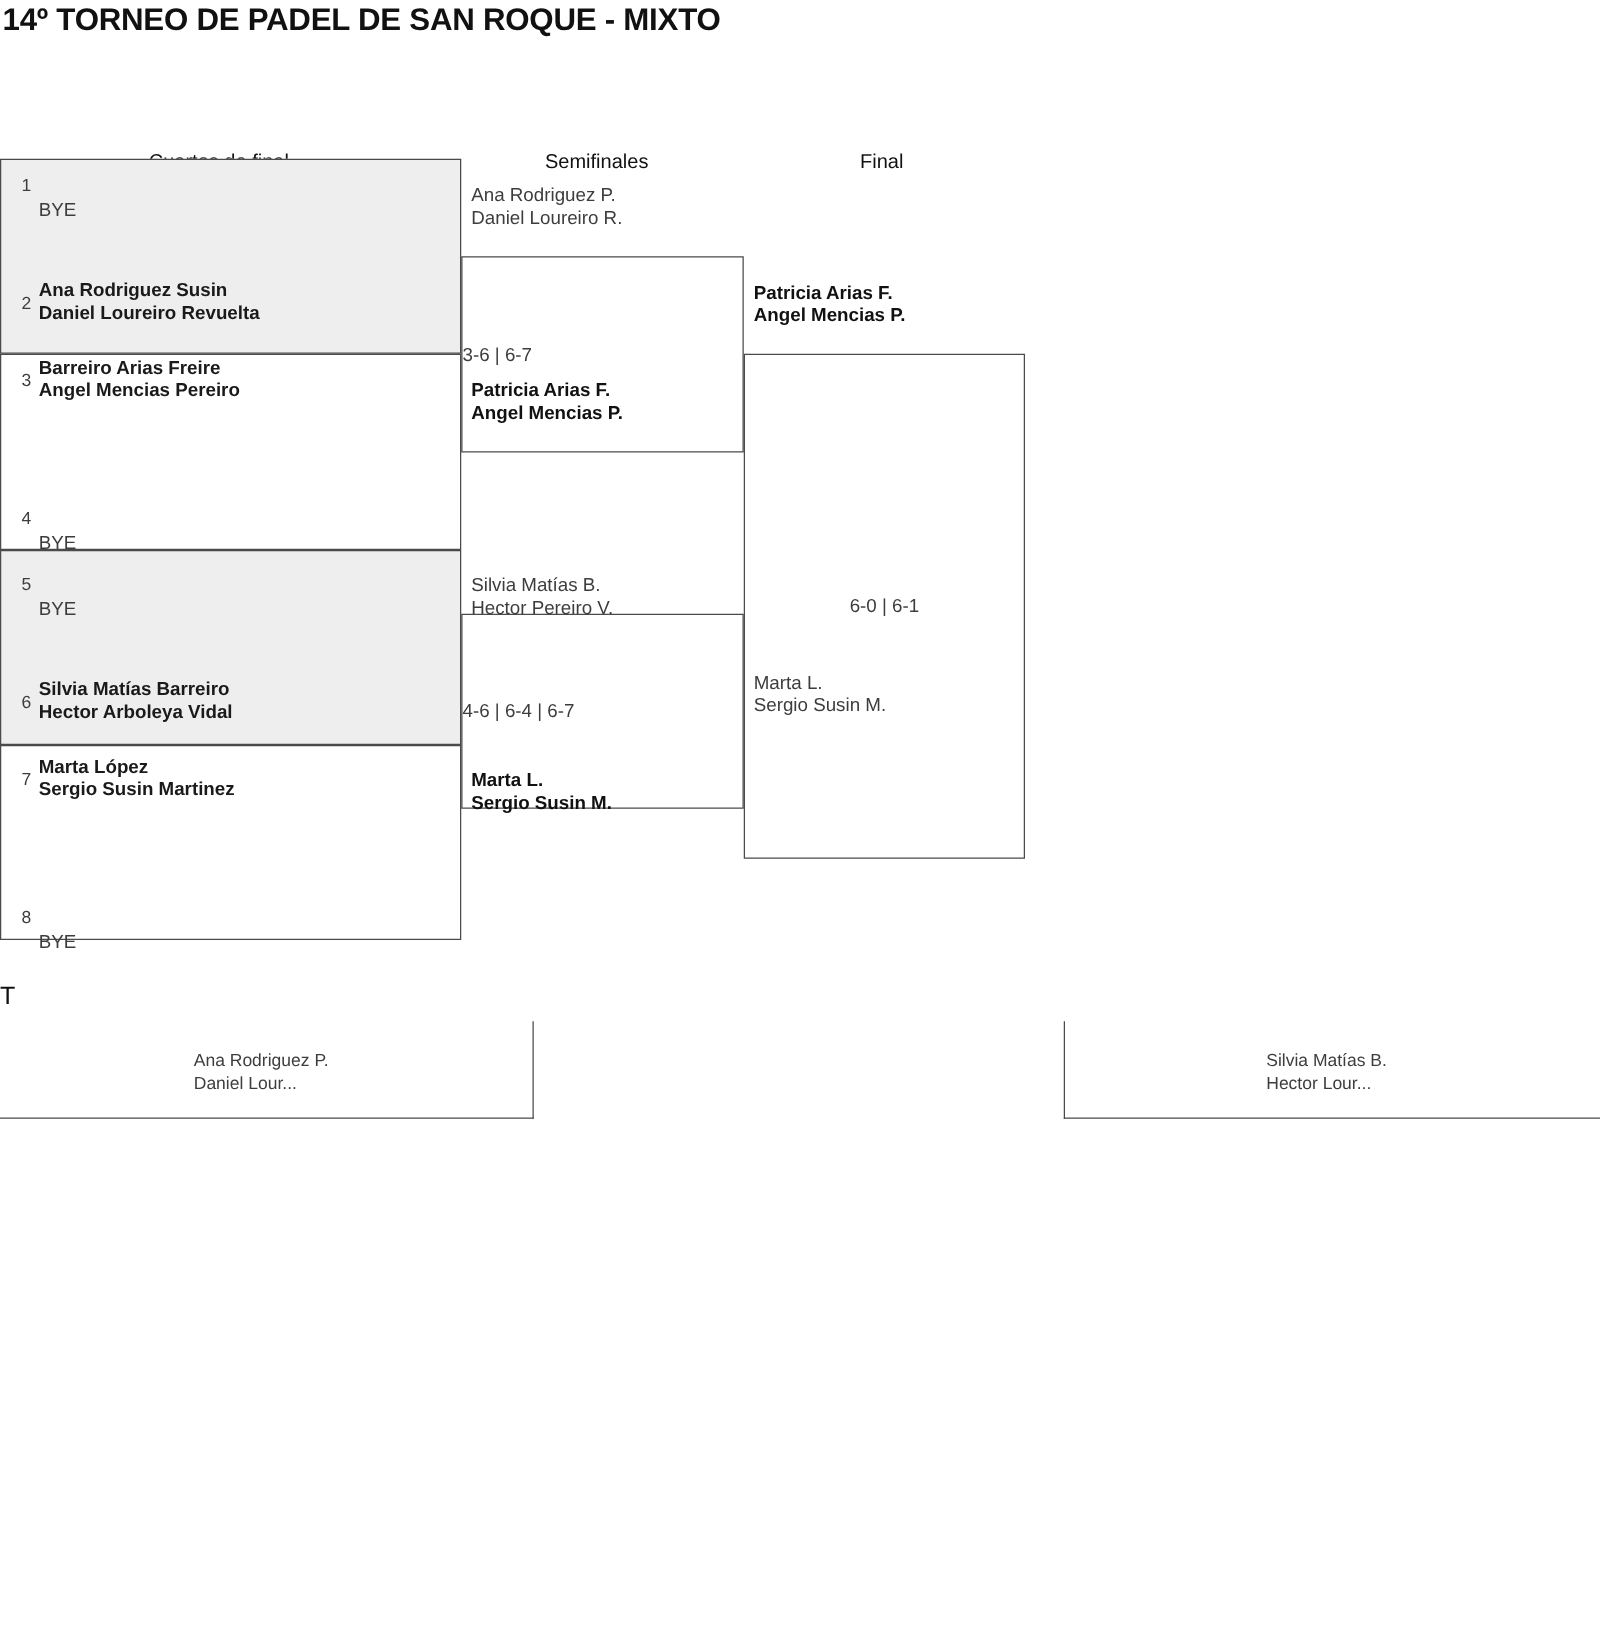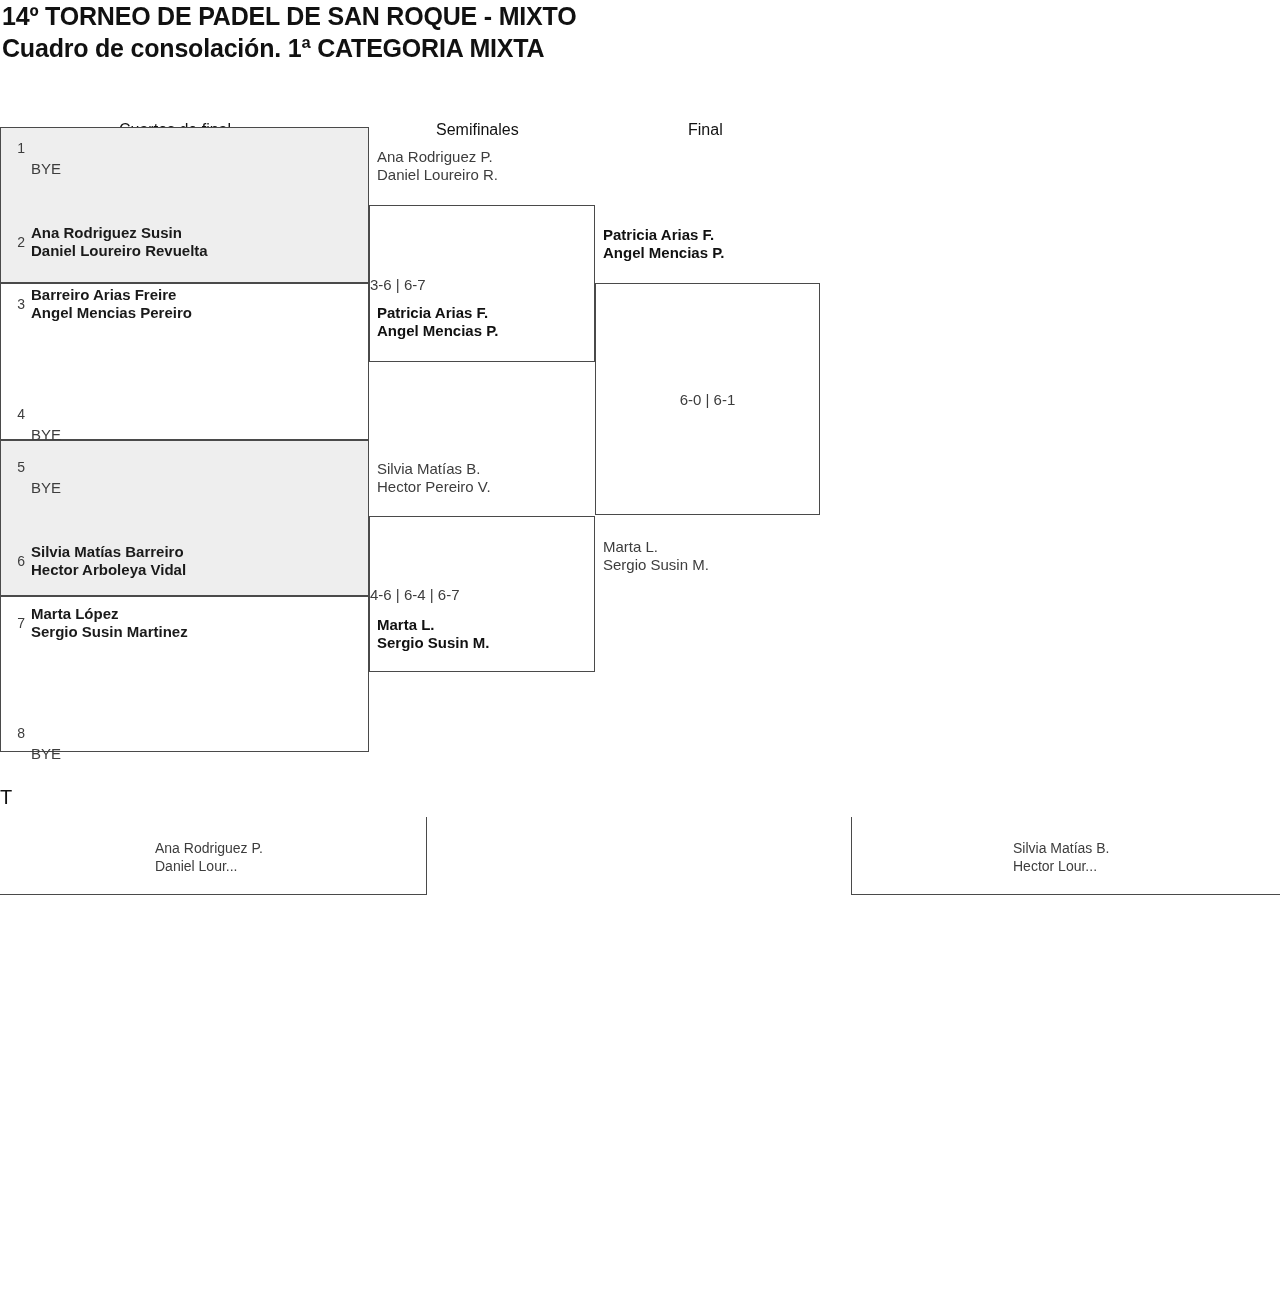--- a/index.html
+++ b/index.html
@@ -116,36 +116,36 @@
 
   
   .sf-box {
     position: absolute;
     left: 369px;
     width: 226px;
     border: 1px solid #4a4a4a;
     box-sizing: border-box;
   }
   #sf-box-1 { top: 205px; height: 157px; }
-  #sf-box-2 { top: 516px; height: 156px; }
+  #sf-box-2 { top: 491px; height: 156px; }
 
   .sf-score {
     position: absolute;
     left: 0; right: 0;
     top: 50%;
     transform: translateY(-50%);
     font-size: 15px;
     color: #3d3d3d;
   }
 
   
   #final-box {
     position: absolute;
     left: 595px; top: 283px;
-    width: 225px; height: 232px;
+    width: 225px; height: 404px;
     border: 1px solid #4a4a4a;
     box-sizing: border-box;
   }
   #final-score {
     position: absolute;
     left: 0; right: 0;
     top: 50%;
     transform: translateY(-50%);
     text-align: center;
     font-size: 15px;
@@ -205,21 +205,20 @@
     white-space: nowrap;
   }
   #lower-names-left  { left: 155px; top: 53px; }
   #lower-names-right { left: 1013px; top: 53px; }
 </style>
 </head>
 <body>
 
 <div id="header">
   <div class="title-line" id="title-line-1">14º TORNEO DE PADEL DE SAN ROQUE - MIXTO</div>
-  <div class="title-line" id="title-line-2">Cuadro de consolación. 1ª CATEGORIA MIXTA</div>
 
 </div>
 
 <div class="round-header" id="round-header-qf">Cuartos de final</div>
 <div class="round-header" id="round-header-sf">Semifinales</div>
 <div class="round-header" id="round-header-f">Final</div>
 
 <div id="bracket">
 
   <div class="qf-block shaded" id="qf-block-1">

